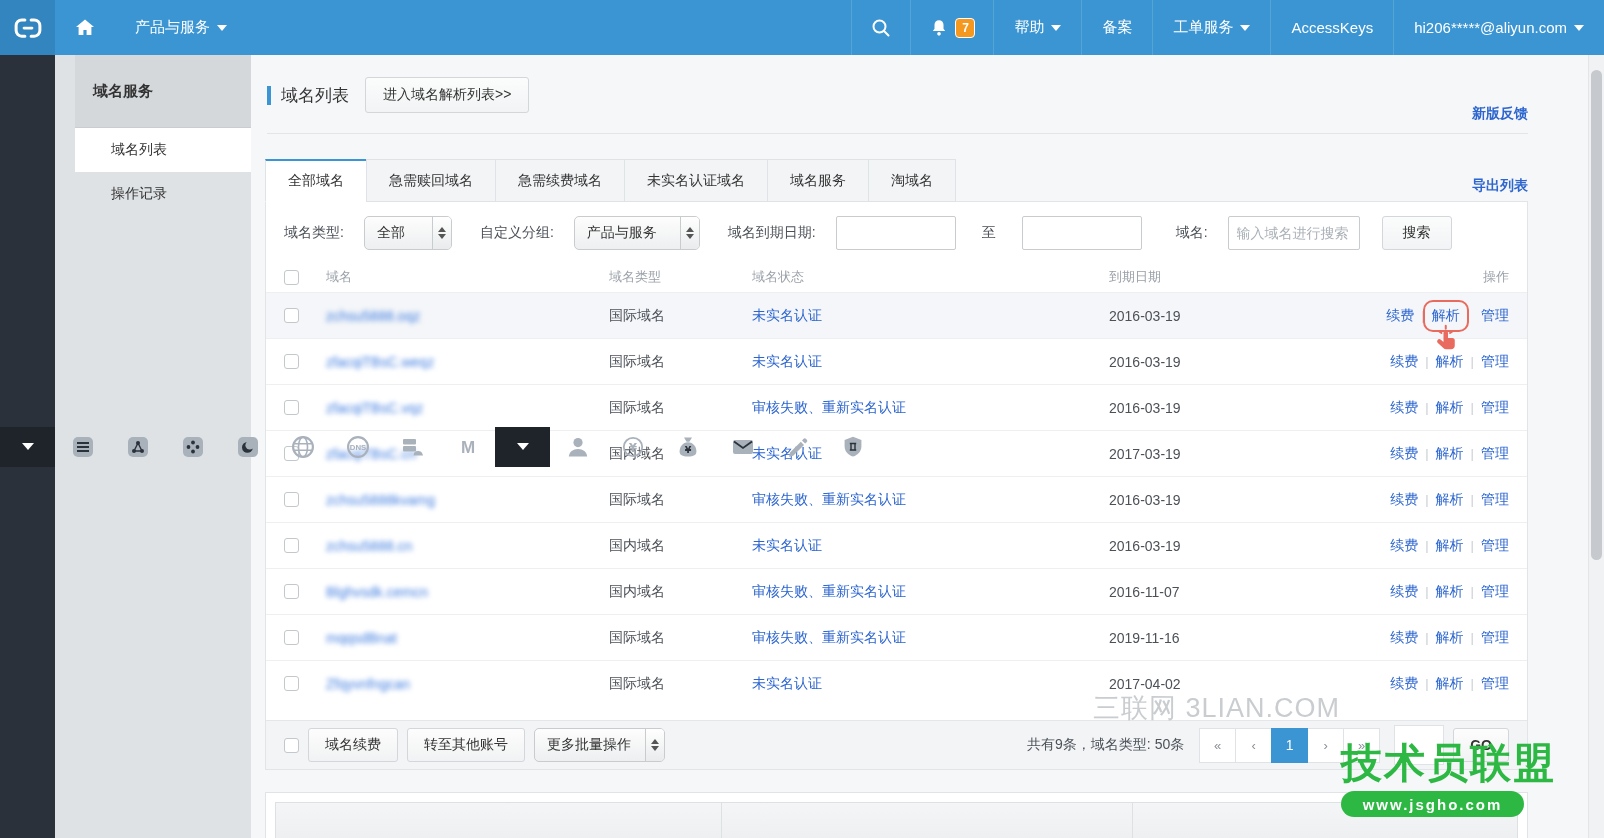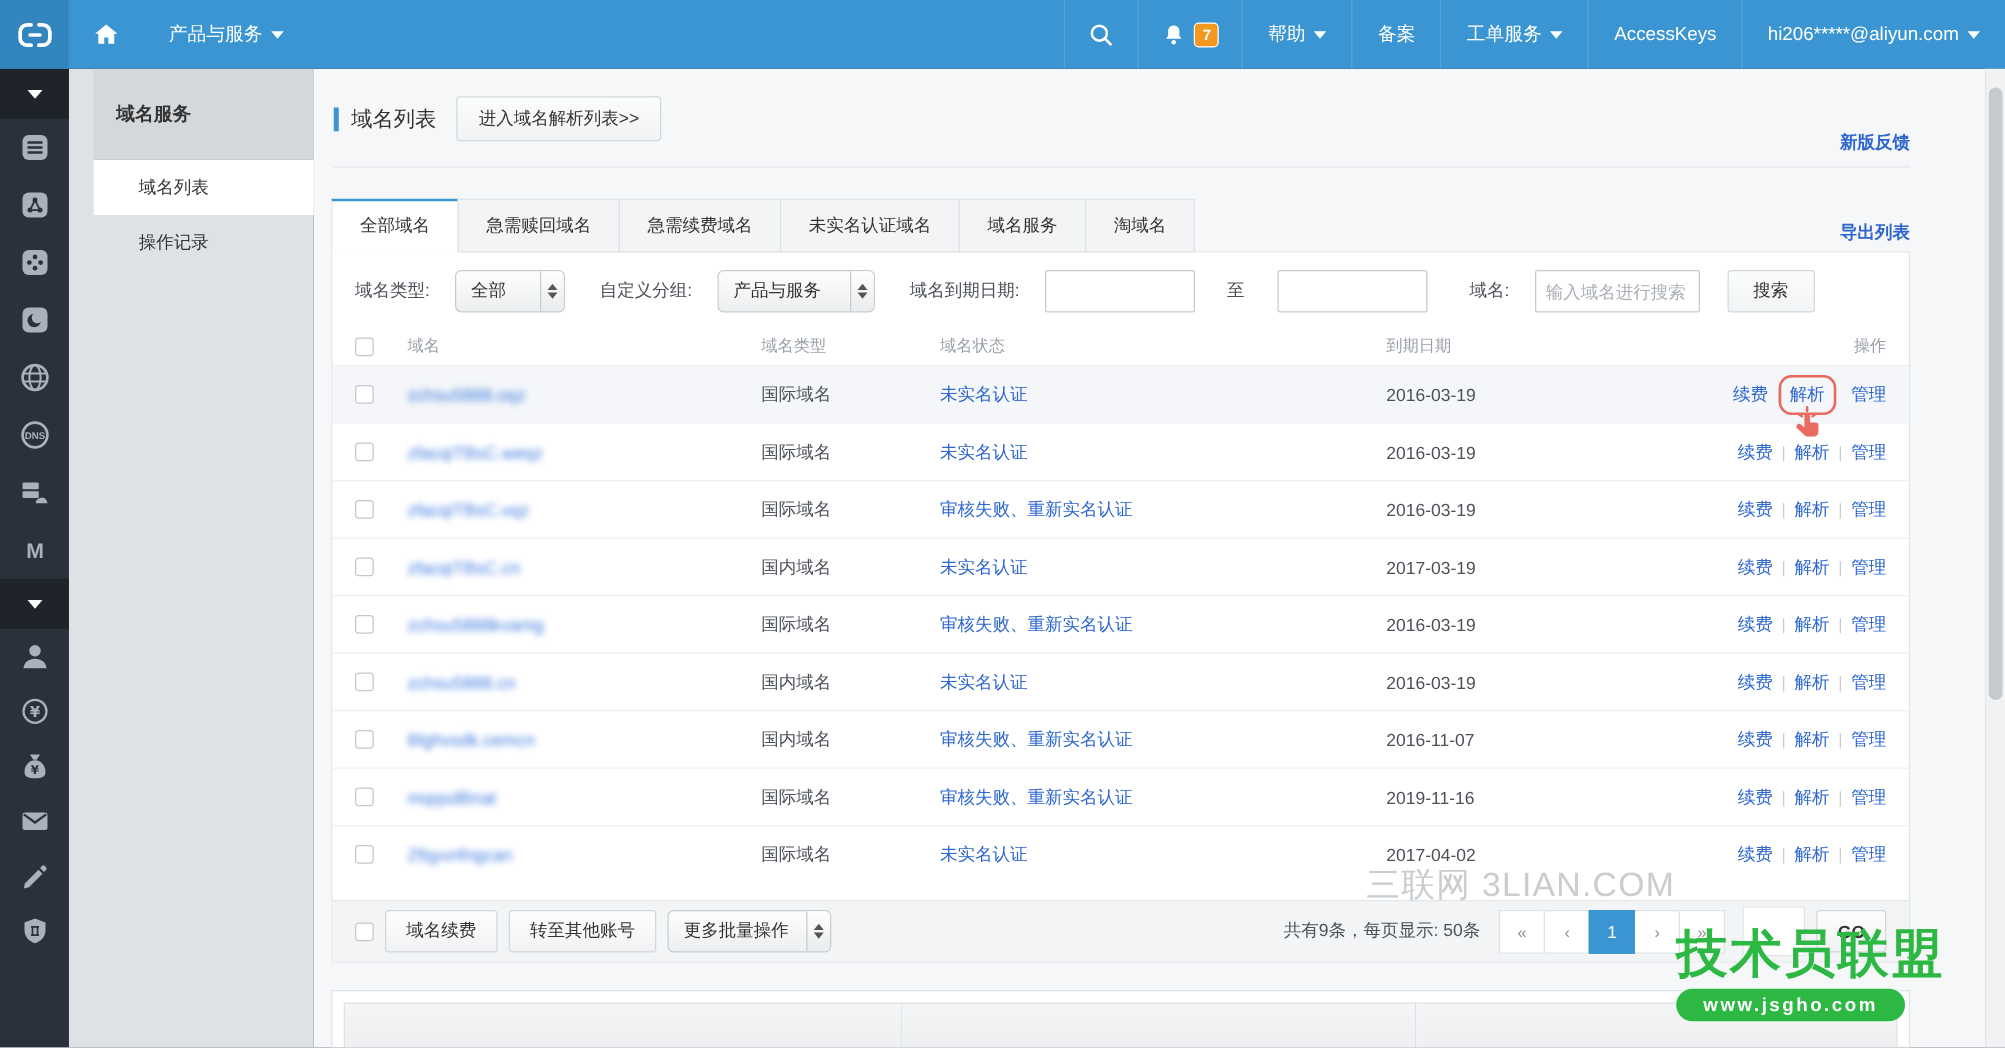--- a/index.html
+++ b/index.html
@@ -12,21 +12,21 @@
   .logo-sq { width:55px; height:55px; background:#3385bf; display:flex; align-items:center; justify-content:center; flex:0 0 auto; cursor:pointer; }
   .tb-item { display:flex; align-items:center; padding:0 20px; color:#fff; font-size:15px; cursor:pointer; position:relative; }
   .tb-item.iconbtn { padding:0 18px; }
   .tb-left { display:flex; }
   .tb-right { display:flex; margin-left:auto; }
   .tb-right .tb-item { border-left:1px solid rgba(255,255,255,.14); }
   .caret-down { display:inline-block; width:0; height:0; border-left:5px solid transparent; border-right:5px solid transparent; border-top:6px solid #fff; margin-left:7px; }
   .badge { display:inline-block; min-width:20px; height:20px; line-height:18px; background:#f5981f; border:1px solid #fff; border-radius:4px; color:#fff; font-size:12px; font-weight:bold; text-align:center; margin-left:6px; padding:0 3px; }
 
   
-  .iconbar { position:absolute; top:55px; left:0; bottom:0; width:55px; background:#2b313b; z-index:25; display:flex; flex-direction:column; align-items:center; }
+  .iconbar { position:absolute; top:55px; left:0; bottom:0; width:55px; background:#2b313b; z-index:25; display:flex; align-items:center; }
   .ib-chevron { width:100%; height:40px; background:#1f242b; display:flex; align-items:center; justify-content:center; cursor:pointer; flex:0 0 auto; }
   .ib-chevron .tri { width:0; height:0; border-left:6px solid transparent; border-right:6px solid transparent; border-top:7px solid #fff; }
   .ib-icon { width:100%; height:46px; display:flex; align-items:center; justify-content:center; cursor:pointer; flex:0 0 auto; }
   .ib-icon.small { height:44px; }
   .ib-icon svg { display:block; }
 
   
   .subbar { position:absolute; top:55px; left:55px; bottom:0; width:196px; background:#dfe2e5; z-index:20;padding-left:20px; }
   .subbar-title { height:73px; background:#d4d8db; border-bottom:1px solid #c9cdd1; display:flex; align-items:center; padding-left:18px; font-size:15px; font-weight:bold; color:#333; }
   .subbar-item { height:44px; display:flex; align-items:center; padding-left:36px; font-size:14px; color:#333; cursor:pointer; }
@@ -456,21 +456,21 @@
         <span class="cb"></span>
         <span class="btn">域名续费</span>
         <span class="btn">转至其他账号</span>
         <span class="sel" style="width:131px">
           <span class="sel-val">更多批量操作</span>
           <span class="stepper">
               <i class="up"></i>
               <i class="dn"></i>
             </span>
         </span>
-        <span class="pg-summary">共有9条，每页显示: 50条</span>
+        <span class="pg-summary">共有9条，域名类型: 50条</span>
         <span class="pager">
           <span class="pg-btn">«</span>
           <span class="pg-btn">‹</span>
           <span class="pg-btn cur">1</span>
           <span class="pg-btn">›</span>
           <span class="pg-btn">»</span>
           <input class="pg-input" style="">
           <span class="btn go-btn">GO</span>
         </span>
       </div>

